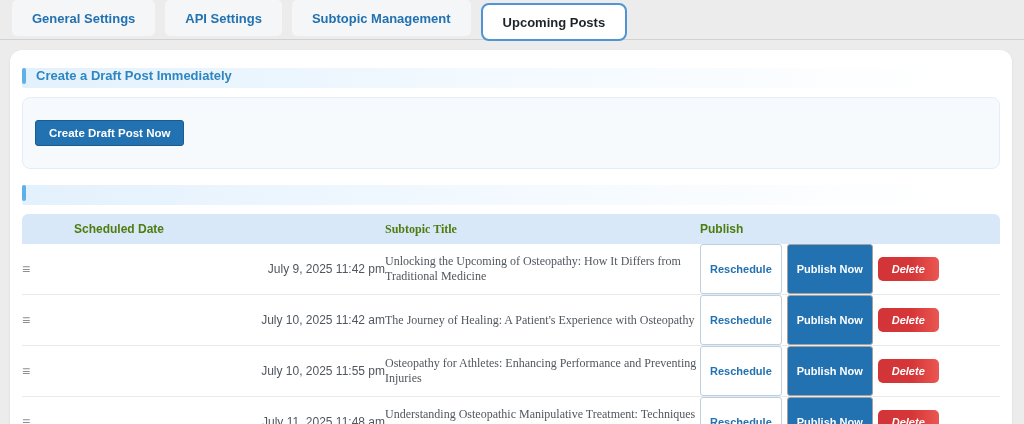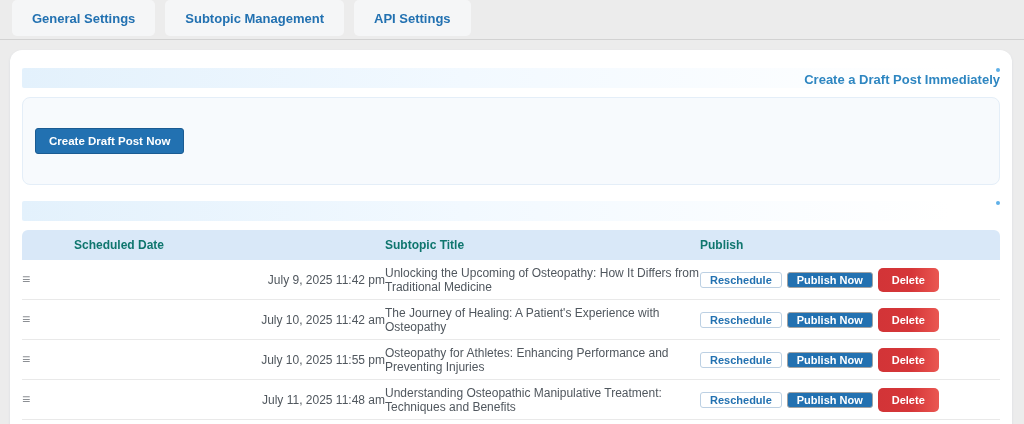--- a/index.html
+++ b/index.html
@@ -49,43 +49,42 @@
     background: #ffffff;
     border-radius: 12px;
     padding: 18px 12px 16px 12px;
     min-height: 356px;
     box-shadow: 0 1px 3px rgba(30,60,120,0.08);
   }
 
   
   .section-header {
     display: flex;
-    align-items: flex-end;
+    align-items: flex-start;
     height: 20px;
     background: linear-gradient(90deg, #e3f1fc 0%, #f2f9ff 45%, rgba(255,255,255,0) 95%);
     border-radius: 2px;
-    flex-direction: column;
   }
   .section-header .accent {
     width: 4px; height: 16px;
     background: #5fb0e8;
     border-radius: 2px;
     flex: 0 0 4px;
   }
   .section-header .title {
     margin-left: 10px;
     color: #2e86c1;
     font-size: 13px;
     font-weight: bold;
   }
 
   
   .draft-box {
     margin-top: 9px;
-    height: 88px;
+    height: 72px;
     background: #f7fafd;
     border: 1px solid #e4eef8;
     border-radius: 8px;
     display: flex;
     align-items: center;
     padding-left: 12px;
   }
   .btn-create {
     background: #2271b1;
     border: 1px solid #1a5b92;
@@ -106,30 +105,30 @@
     width: 100%;
     border-collapse: separate;
     border-spacing: 0;
     table-layout: fixed;
   }
   table.posts thead th {
     background: #d9e8f8;
     height: 30px;
     font-size: 12px;
     font-weight: bold;
-    color: #0f766e;
+    color: #4d7c0f;
     text-align: left;
     padding: 0;
     vertical-align: middle;
   }
   table.posts thead th:first-child { border-radius: 6px 0 0 0; }
   table.posts thead th:last-child { border-radius: 0 6px 0 0; }
   .col-handle { width: 52px; }
   .col-date   { width: 311px; text-align: right; }
-  .col-title  { width: 315px; }
+  .col-title  { width: 315px; font-family: Liberation Serif, serif; }
   .col-action { width: auto; }
 
   table.posts tbody td {
     height: 40px;
     border-bottom: 1px solid #e9e9e9;
     font-size: 12px;
     color: #50575e;
     vertical-align: middle;
     padding: 0;
     background: #ffffff;
@@ -142,50 +141,52 @@
     line-height: 1;
     display: inline-block;
   }
   td.col-action { white-space: nowrap; }
 
   .action-btn {
     font-family: "Liberation Sans", sans-serif;
     font-size: 11px;
     font-weight: bold;
     border-radius: 3px;
-    padding: 1px 9px;
+    padding: 18px 9px;
     margin-right: 5px;
     cursor: pointer;
     vertical-align: middle;
   }
   .btn-reschedule {
     background: #ffffff;
     border: 1px solid #bcd0e3;
     color: #2271b1;
   }
   .btn-publish {
     background: #2271b1;
     border: 1px solid #a3a3a3;
     color: #ffffff;
   }
   .btn-delete {
     background: linear-gradient(90deg, #d23437 0%, #d63638 55%, #ea5752 100%);
     border: none;
     color: #ffffff;
     border-radius: 5px;
     padding: 6px 14px;
+    font-style: italic;
   }
 </style>
 </head>
 <body>
 
 <div class="tabbar">
     <div class="tab">General Settings</div>
+    <div class="tab">API Settings</div>
     <div class="tab">Subtopic Management</div>
-    <div class="tab">API Settings</div>
+    <div class="tab active">Upcoming Posts</div>
   </div>
 
 <div class="panel">
 
   <div class="section-header">
     <span class="accent"></span>
     <span class="title">Create a Draft Post Immediately</span>
   </div>
 
   <div class="draft-box">

